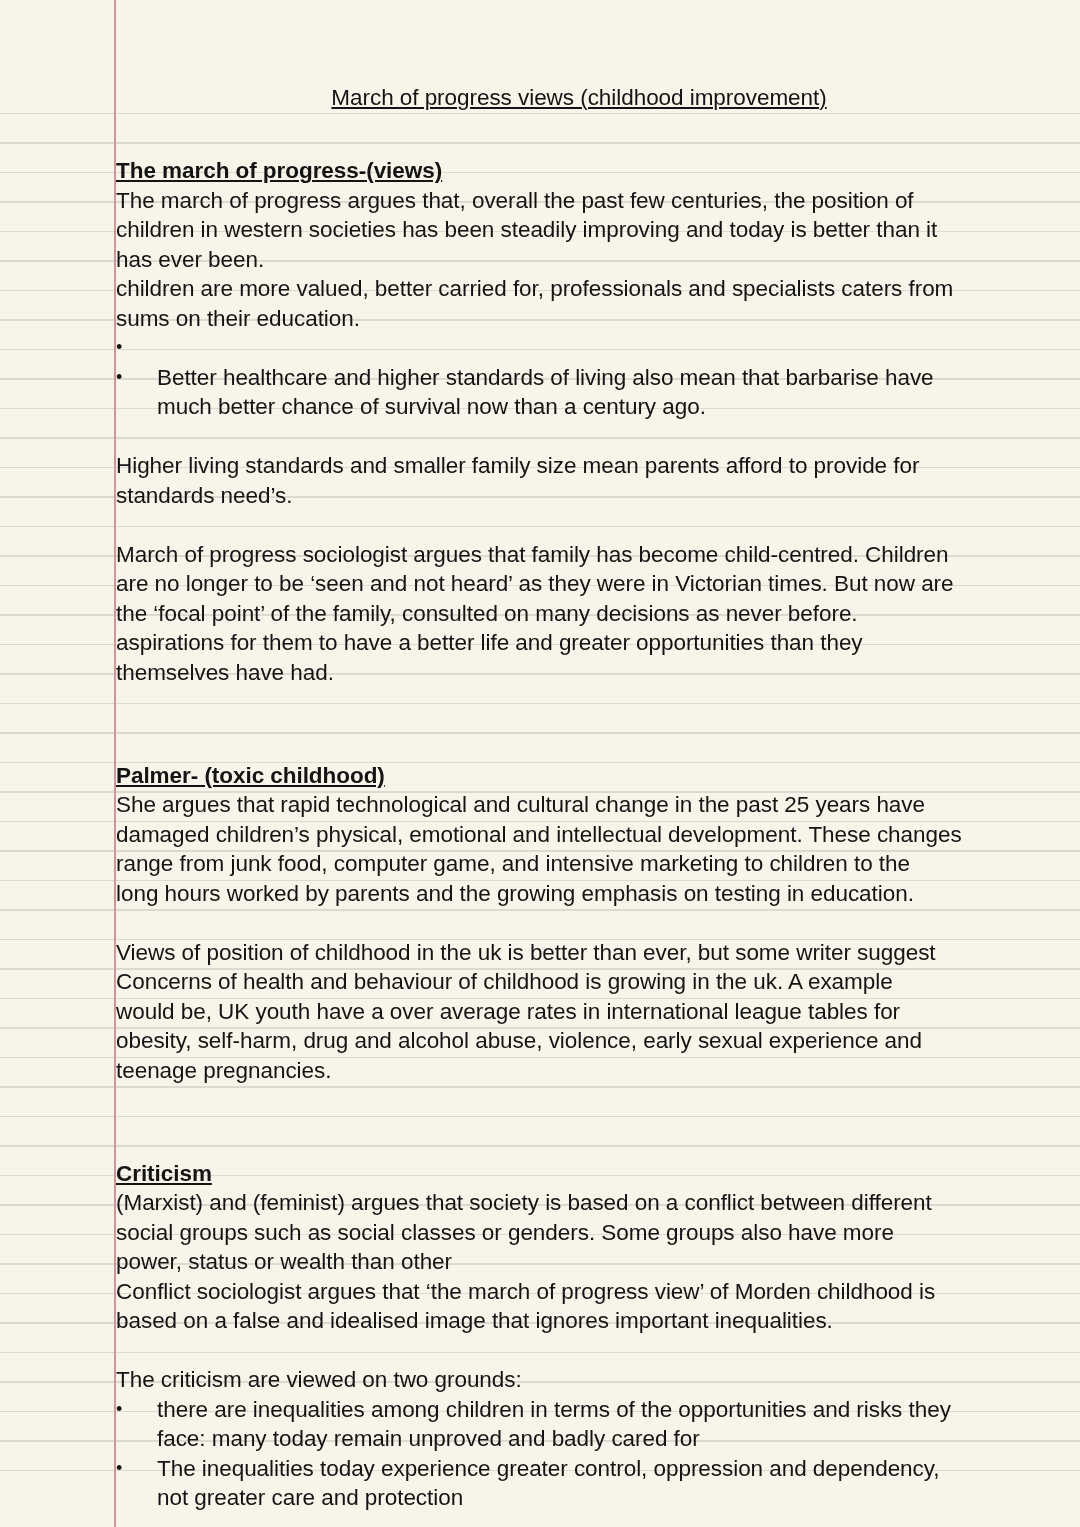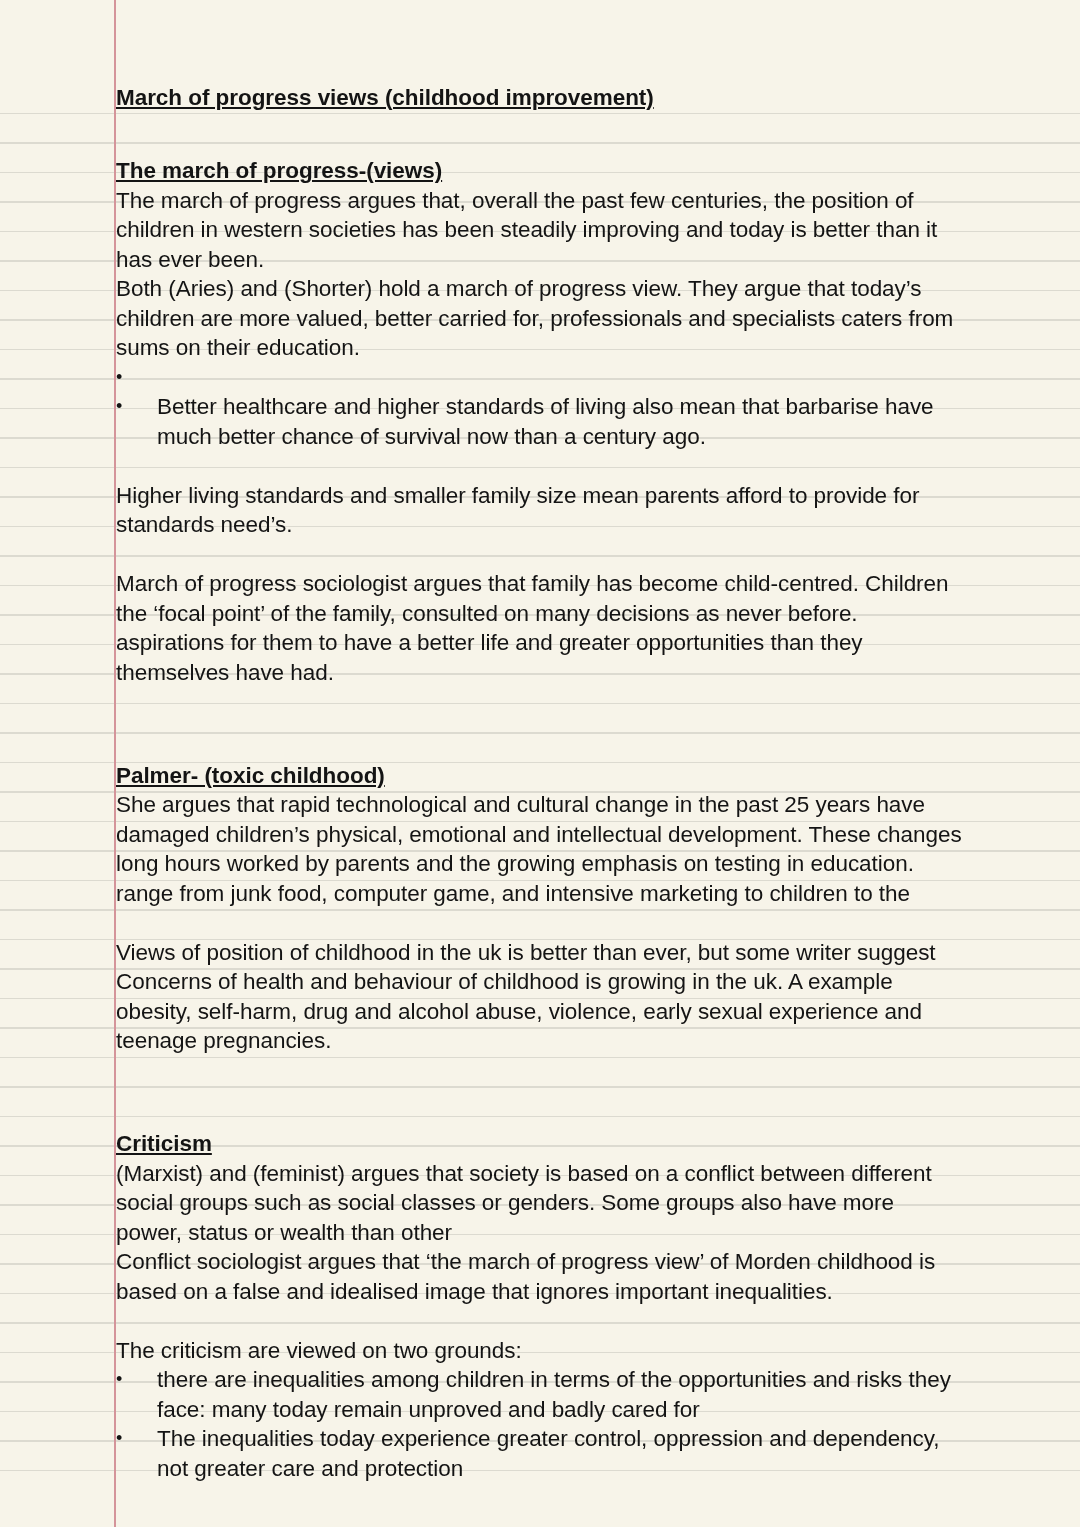--- a/index.html
+++ b/index.html
@@ -25,21 +25,21 @@
   .page {
     position: absolute; left: 116px; top: 83.5px; width: 950px;
   }
   .row {
     height: 29.5px; line-height: 29.5px;
     font-size: 22.5px; white-space: nowrap;
     position: relative;
     letter-spacing: -0.05px;
   }
   .row .t { position: relative; top: -1px; }
-  .title { text-align: left; padding-right: 24px; font-weight: bold; }
+  .title { text-align: center; padding-right: 24px; font-weight: normal; }
   .title .t, .heading .t { text-decoration: underline; text-underline-offset: 2px; text-decoration-thickness: 2px; }
   .heading { font-weight: bold; margin-top: 44px; }
   .bullet-dot { position: absolute; left: 0; top: -1px; font-size: 18px; }
   .indent { padding-left: 41px; }
 </style>
 </head>
 <body>
 
 <div class="rules" id="rules">
     <div class="rule" style="top: 112.5px;"></div>
@@ -93,52 +93,53 @@
 <div class="margin-line"></div>
 
 <div class="page">
 
   <div class="row title"><span class="t">March of progress views (childhood improvement)</span></div>
 
   <div class="row heading"><span class="t">The march of progress-(views)</span></div>
   <div class="row"><span class="t">The march of progress argues that, overall the past few centuries, the position of</span></div>
   <div class="row"><span class="t">children in western societies has been steadily improving and today is better than it</span></div>
   <div class="row"><span class="t">has ever been.</span></div>
-  <div class="row"><span class="t">Both (Aries) and (Shorter) hold a march of progress view. They argue that today’s</span></div>
   <div class="row"><span class="t">children are more valued, better carried for, professionals and specialists caters from</span></div>
   <div class="row"><span class="t">sums on their education.</span></div>
 
   <div class="row indent"><span class="bullet-dot">•</span></div>
   <div class="row indent"><span class="bullet-dot">•</span><span class="t">Better healthcare and higher standards of living also mean that barbarise have</span></div>
   <div class="row indent"><span class="t">much better chance of survival now than a century ago.</span></div>
 
   <div class="row"></div>
 
   <div class="row"><span class="t">Higher living standards and smaller family size mean parents afford to provide for</span></div>
   <div class="row"><span class="t">standards need’s.</span></div>
 
   <div class="row"></div>
 
   <div class="row"><span class="t">March of progress sociologist argues that family has become child-centred. Children</span></div>
+  <div class="row"><span class="t">are no longer to be ‘seen and not heard’ as they were in Victorian times. But now are</span></div>
   <div class="row"><span class="t">the ‘focal point’ of the family, consulted on many decisions as never before.</span></div>
   <div class="row"><span class="t">aspirations for them to have a better life and greater opportunities than they</span></div>
   <div class="row"><span class="t">themselves have had.</span></div>
 
   <div class="row"></div>
 
   <div class="row heading"><span class="t">Palmer- (toxic childhood)</span></div>
   <div class="row"><span class="t">She argues that rapid technological and cultural change in the past 25 years have</span></div>
   <div class="row"><span class="t">damaged children’s physical, emotional and intellectual development. These changes</span></div>
+  <div class="row"><span class="t">range from junk food, computer game, and intensive marketing to children to the</span></div>
   <div class="row"><span class="t">long hours worked by parents and the growing emphasis on testing in education.</span></div>
-  <div class="row"><span class="t">range from junk food, computer game, and intensive marketing to children to the</span></div>
 
   <div class="row"></div>
 
   <div class="row"><span class="t">Views of position of childhood in the uk is better than ever, but some writer suggest</span></div>
   <div class="row"><span class="t">Concerns of health and behaviour of childhood is growing in the uk. A example</span></div>
+  <div class="row"><span class="t">would be, UK youth have a over average rates in international league tables for</span></div>
   <div class="row"><span class="t">obesity, self-harm, drug and alcohol abuse, violence, early sexual experience and</span></div>
   <div class="row"><span class="t">teenage pregnancies.</span></div>
 
   <div class="row"></div>
 
   <div class="row heading"><span class="t">Criticism</span></div>
   <div class="row"><span class="t">(Marxist) and (feminist) argues that society is based on a conflict between different</span></div>
   <div class="row"><span class="t">social groups such as social classes or genders. Some groups also have more</span></div>
   <div class="row"><span class="t">power, status or wealth than other</span></div>
   <div class="row"><span class="t">Conflict sociologist argues that ‘the march of progress view’ of Morden childhood is</span></div>

